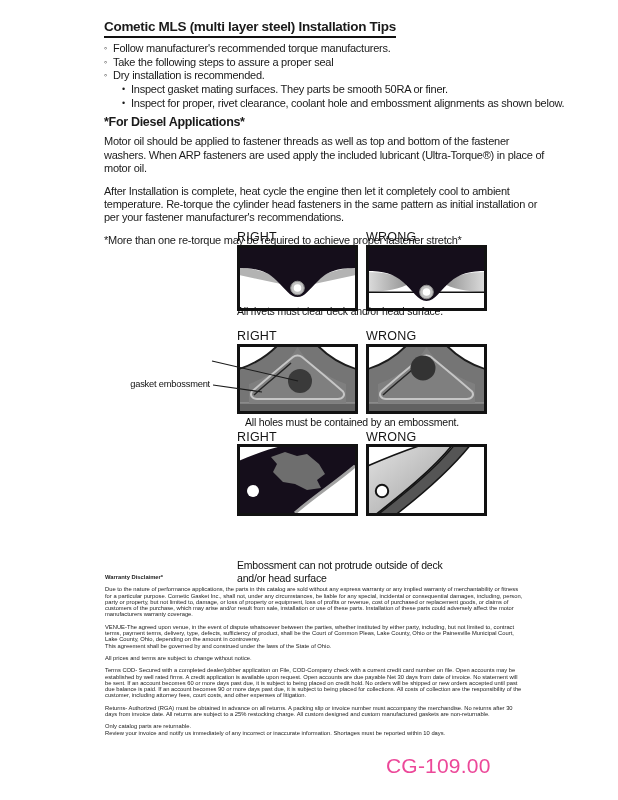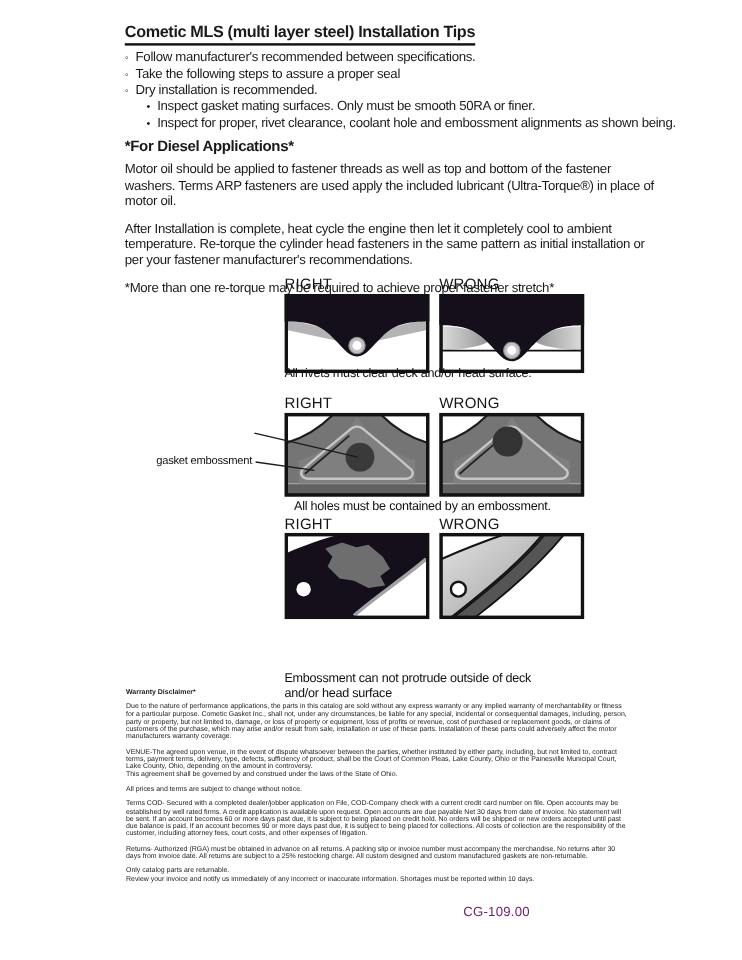--- a/index.html
+++ b/index.html
@@ -25,55 +25,55 @@
   .fig-box{width:121px;}
   .fig-box svg{display:block;}
   .caption{font-size:10.5px;letter-spacing:-0.2px;color:#111;line-height:12.5px;}
 
   .callout{width:98px;text-align:right;font-size:9.3px;line-height:11.5px;letter-spacing:-0.2px;color:#111;}
 
   .disclaimer{left:105px;top:574px;width:420px;font-size:5.8px;line-height:6.3px;color:#222;}
   .disclaimer .dh{font-weight:bold;margin:0 0 6px 0;}
   .disclaimer p{margin:0 0 6px 0;white-space:pre-line;}
 
-  .page-code{left:386px;top:754px;font-size:11px;color:#701a75;letter-spacing:0.2px;}
+  .page-code{left:386px;top:754px;font-size:21px;color:#ec4899;letter-spacing:0.2px;}
 </style>
 </head>
 <body>
 
 <div class="page">
 
   <div class="abs title">Cometic MLS (multi layer steel) Installation Tips</div>
 
   <div class="abs bullets">
     <div class="b-item lvl1">
         <span class="mk"></span>
-        <span>Follow manufacturer's recommended between specifications.</span>
+        <span>Follow manufacturer's recommended torque manufacturers.</span>
       </div>
     <div class="b-item lvl1">
         <span class="mk"></span>
         <span>Take the following steps to assure a proper seal</span>
       </div>
     <div class="b-item lvl1">
         <span class="mk"></span>
         <span>Dry installation is recommended.</span>
       </div>
     <div class="b-item lvl2">
         <span class="mk"></span>
-        <span>Inspect gasket mating surfaces.  Only must be smooth 50RA or finer.</span>
+        <span>Inspect gasket mating surfaces.  They parts be smooth 50RA or finer.</span>
       </div>
     <div class="b-item lvl2">
         <span class="mk"></span>
-        <span>Inspect for proper, rivet clearance, coolant hole and embossment alignments as shown being.</span>
+        <span>Inspect for proper, rivet clearance, coolant hole and embossment alignments as shown below.</span>
       </div>
   </div>
 
   <div class="abs diesel">
     <h2>*For Diesel Applications*</h2>
-    <p>Motor oil should be applied to fastener threads as well as top and bottom of the fastener washers. Terms ARP fasteners are used apply the included lubricant (Ultra-Torque®) in place of motor oil.</p>
+    <p>Motor oil should be applied to fastener threads as well as top and bottom of the fastener washers. When ARP fasteners are used apply the included lubricant (Ultra-Torque®) in place of motor oil.</p>
     <p>After Installation is complete, heat cycle the engine then let it completely cool to ambient temperature. Re-torque the cylinder head fasteners in the same pattern as initial installation or per your fastener manufacturer's recommendations.</p>
     <p>*More than one re-torque may be required to achieve proper fastener stretch*</p>
   </div>
 
   <div class="abs fig-label" style="left:237px;top:230px;">RIGHT</div>
   <div class="abs fig-label" style="left:366px;top:230px;">WRONG</div>
 
   <div class="abs fig-box" style="left:237px;top:245px;">
     <svg width="121" height="66" viewBox="0 0 121 66">
       <rect x="0" y="0" width="121" height="66" fill="#ffffff"></rect>

